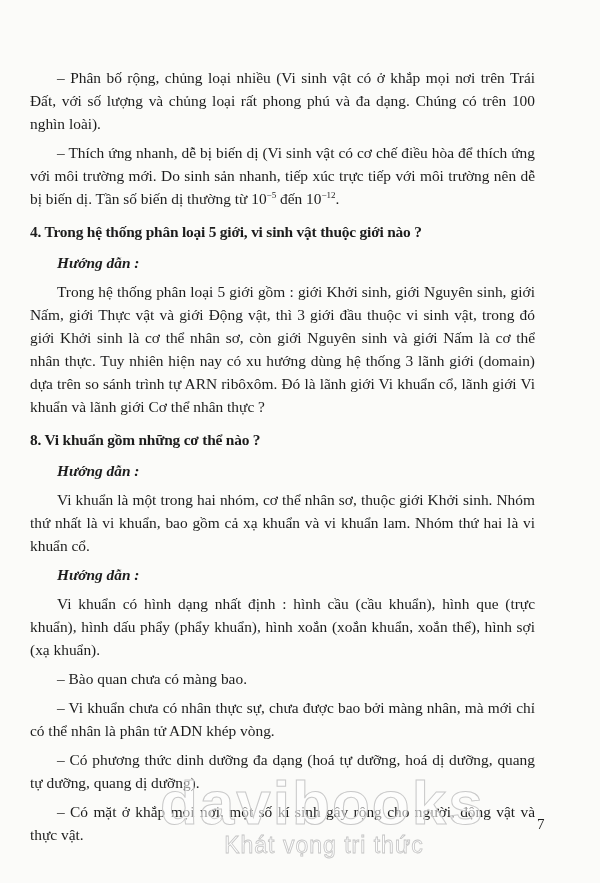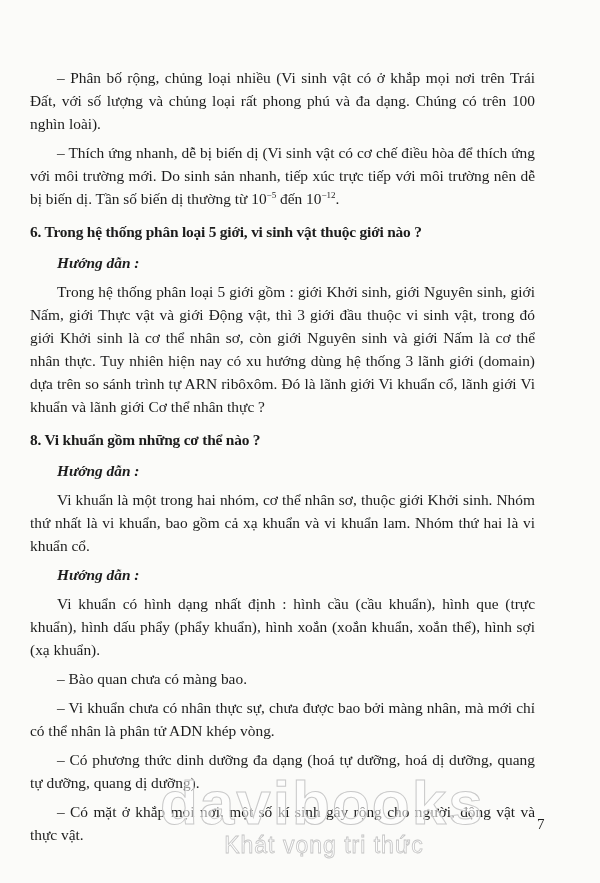--- a/index.html
+++ b/index.html
@@ -51,21 +51,21 @@
   }
 </style>
 </head>
 <body>
 
 <div class="page">
   <p>– Phân bố rộng, chủng loại nhiều (Vi sinh vật có ở khắp mọi nơi trên Trái  Đất, với số lượng và chủng loại rất phong phú và đa dạng. Chúng có trên 100 nghìn loài).</p>
   <p><span>– Thích ứng nhanh, dễ bị biến dị (Vi sinh vật có cơ chế điều hòa để thích ứng với môi trường mới. Do sinh sản nhanh, tiếp xúc trực tiếp với môi trường nên dễ bị biến dị. Tần số biến dị thường từ </span><span>10</span><sup>−5</sup><span> đến </span><span>10</span><sup>−12</sup><span>.</span></p>
 
   <div>
-    <div class="q">6. Trong hệ thống phân loại 5 giới, vi sinh vật thuộc giới nào ?</div>
+    <div class="q">4. Trong hệ thống phân loại 5 giới, vi sinh vật thuộc giới nào ?</div>
     <div class="hd">Hướng dẫn :</div>
     <p>Trong hệ thống phân loại 5 giới gồm : giới Khởi sinh, giới Nguyên sinh, giới Nấm, giới Thực vật và giới Động vật, thì 3 giới đầu thuộc vi sinh vật, trong đó giới Khởi sinh là cơ thể nhân sơ, còn giới Nguyên sinh và giới Nấm là cơ thể nhân thực. Tuy nhiên hiện nay có xu hướng dùng hệ thống 3 lãnh giới (domain) dựa trên so sánh trình tự ARN ribôxôm. Đó là lãnh giới Vi khuẩn cổ, lãnh giới Vi khuẩn và lãnh giới Cơ thể nhân thực ?</p>
   </div>
 
   <div>
     <div class="q">8. Vi khuẩn gồm những cơ thể nào ?</div>
     <div class="hd">Hướng dẫn :</div>
     <p>Vi khuẩn là một trong hai nhóm, cơ thể nhân sơ, thuộc giới Khởi sinh. Nhóm thứ nhất là vi khuẩn, bao gồm cả xạ khuẩn và vi khuẩn lam. Nhóm thứ hai là vi khuẩn cổ.</p>
   </div>
 

